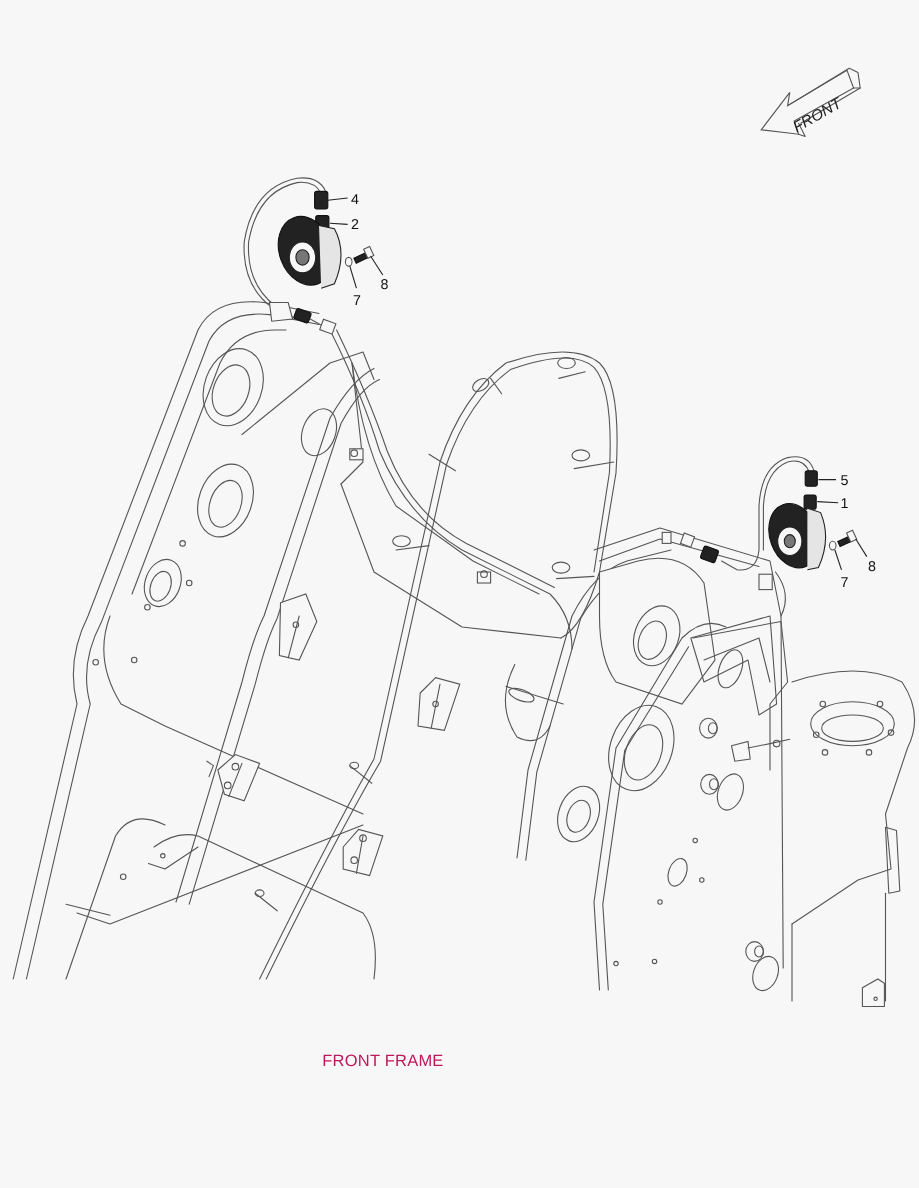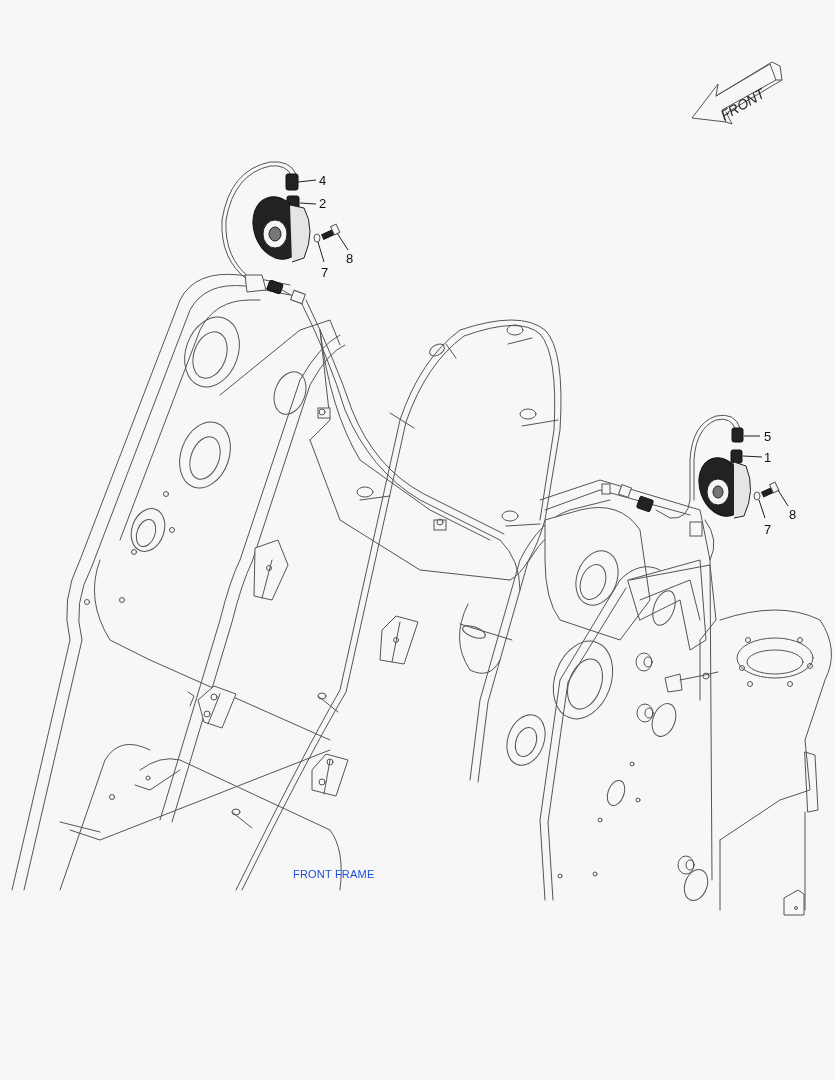--- a/index.html
+++ b/index.html
@@ -16,22 +16,22 @@
     }
     .ln { fill: none; stroke: #555; stroke-width: 1; stroke-linejoin: round; stroke-linecap: round; }
     .fill-w { fill: #f7f7f7; stroke: #555; stroke-width: 1; }
     .dark { fill: #222; stroke: #111; stroke-width: 1; }
     .callout-num {
       font-family: "Liberation Sans", sans-serif;
       font-size: 13px; fill: #111;
     }
     .leader { stroke: #222; stroke-width: 1; fill: none; }
     .caption {
-      position: absolute; left: 293px; top: 868px;
-      font-size: 11px; color: #1d4ed8; letter-spacing: 0.2px;
+      position: absolute; left: 293px; top: 956px;
+      font-size: 15px; color: #be185d; letter-spacing: 0.2px;
       font-family: "Liberation Sans", sans-serif;
     }
     .front-label {
       font-family: "Liberation Sans", sans-serif;
       font-size: 14px; fill: #222; font-style: italic;
     }
   </style>
 </head>
 <body>
 

